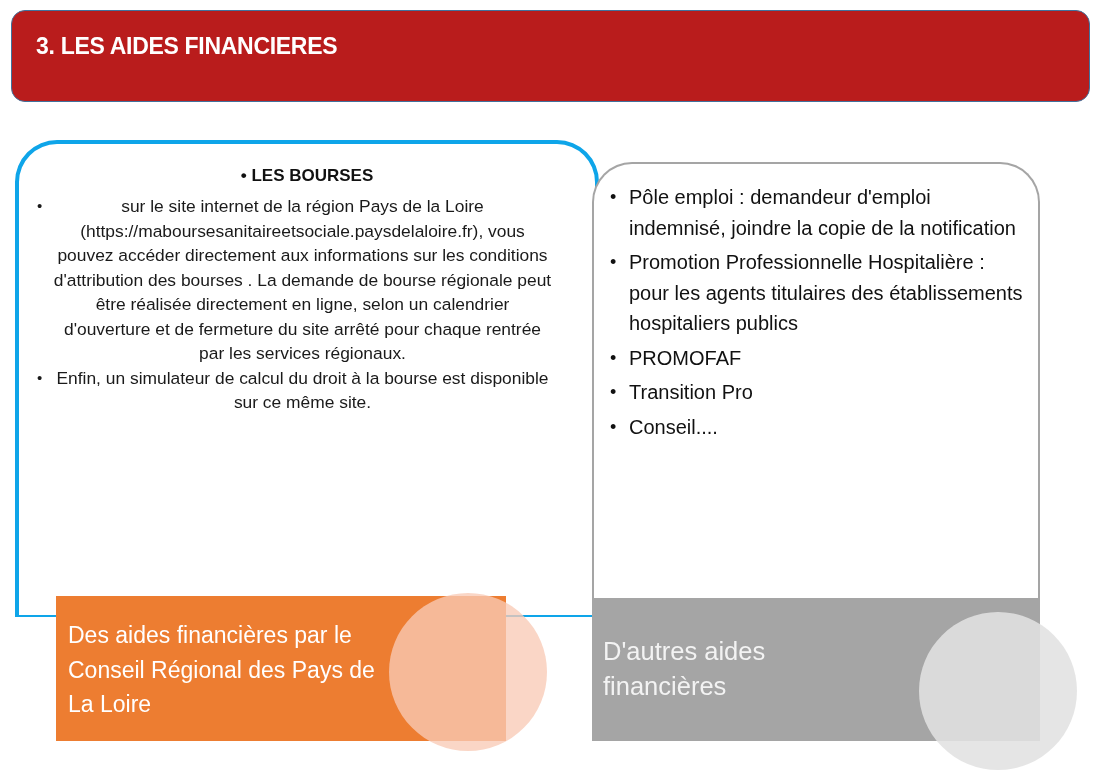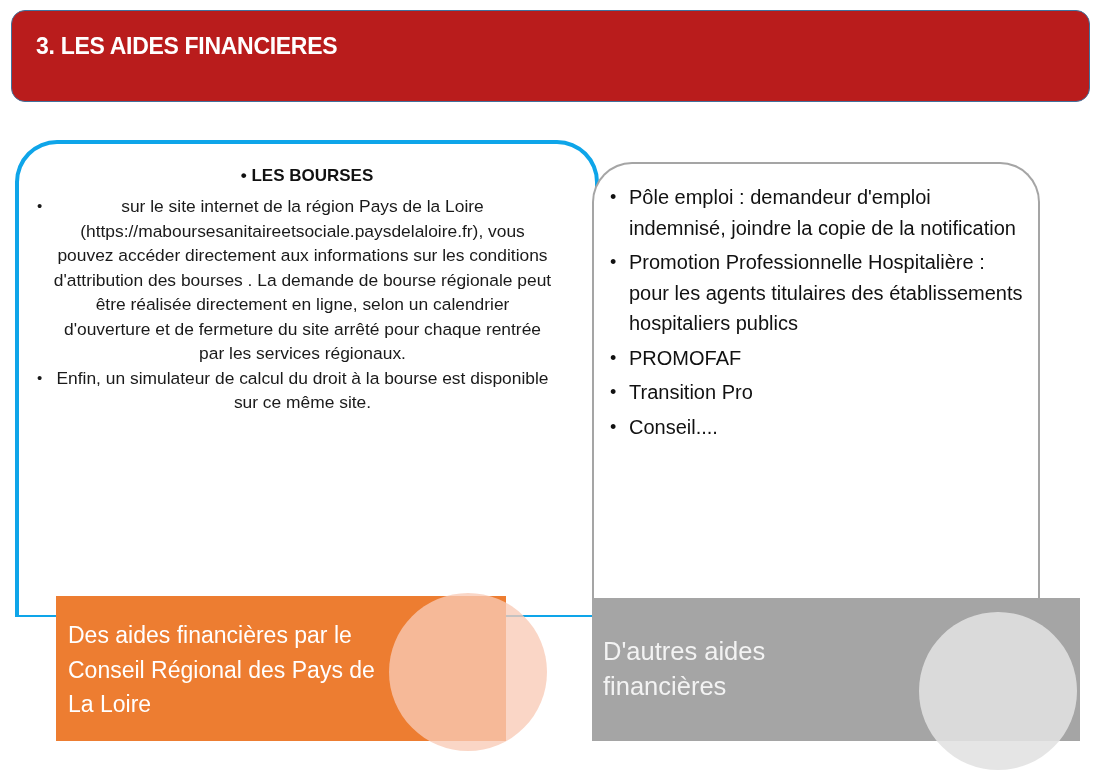--- a/index.html
+++ b/index.html
@@ -53,21 +53,20 @@
     position:absolute; left:56px; top:596px; width:450px; height:145px;
     background:#ED7D31;
   }
   .label-orange-text {
     position:absolute; left:12px; top:22px; width:330px;
     color:#ffffff; font-size:23px; line-height:34.5px;
   }
   .label-gray {
     position:absolute; left:592px; top:598px; width:448px; height:143px;
     background:#A5A5A5;
-    padding-left:40px;
   }
   .label-gray-text {
     position:absolute; left:11px; top:36px; width:250px;
     color:#f3f3f3; font-size:25.5px; line-height:35px;
   }
   .circle {
     position:absolute; border-radius:50%;
   }
   .circle-orange {
     left:389px; top:593px; width:158px; height:158px;

